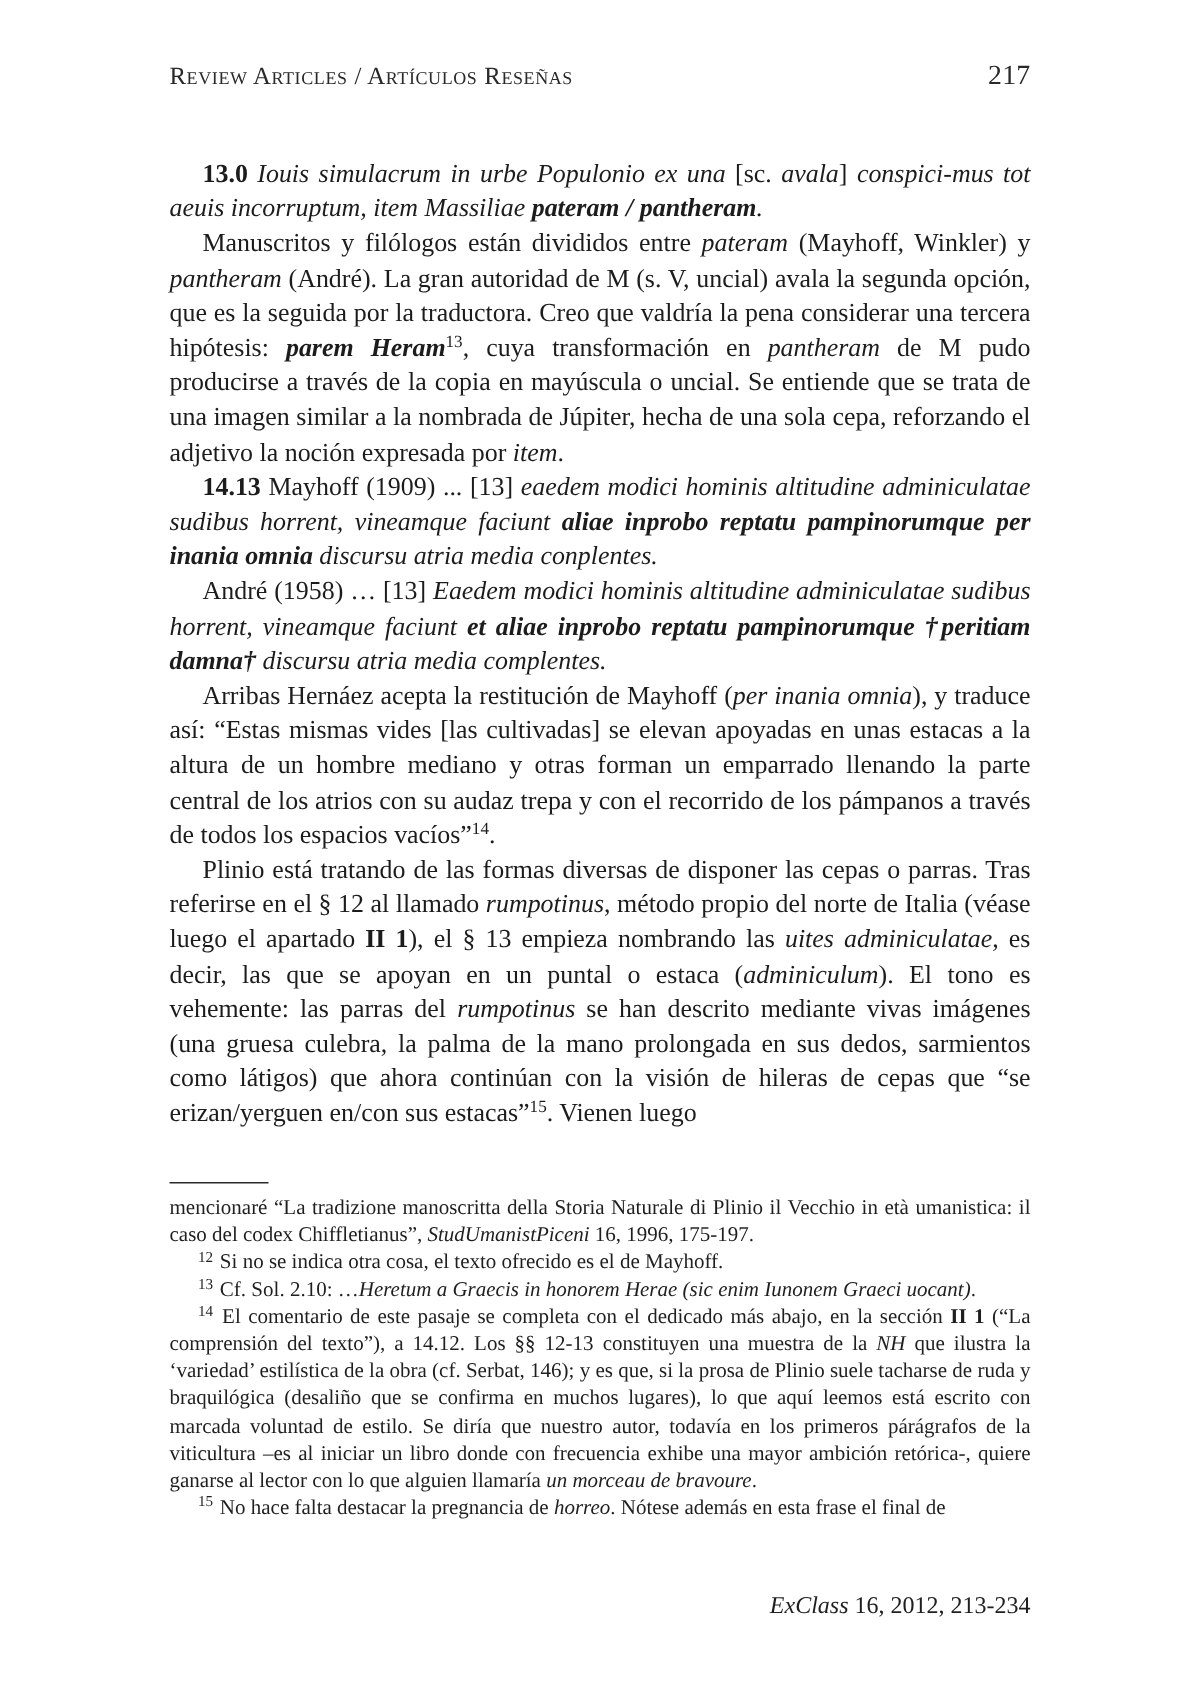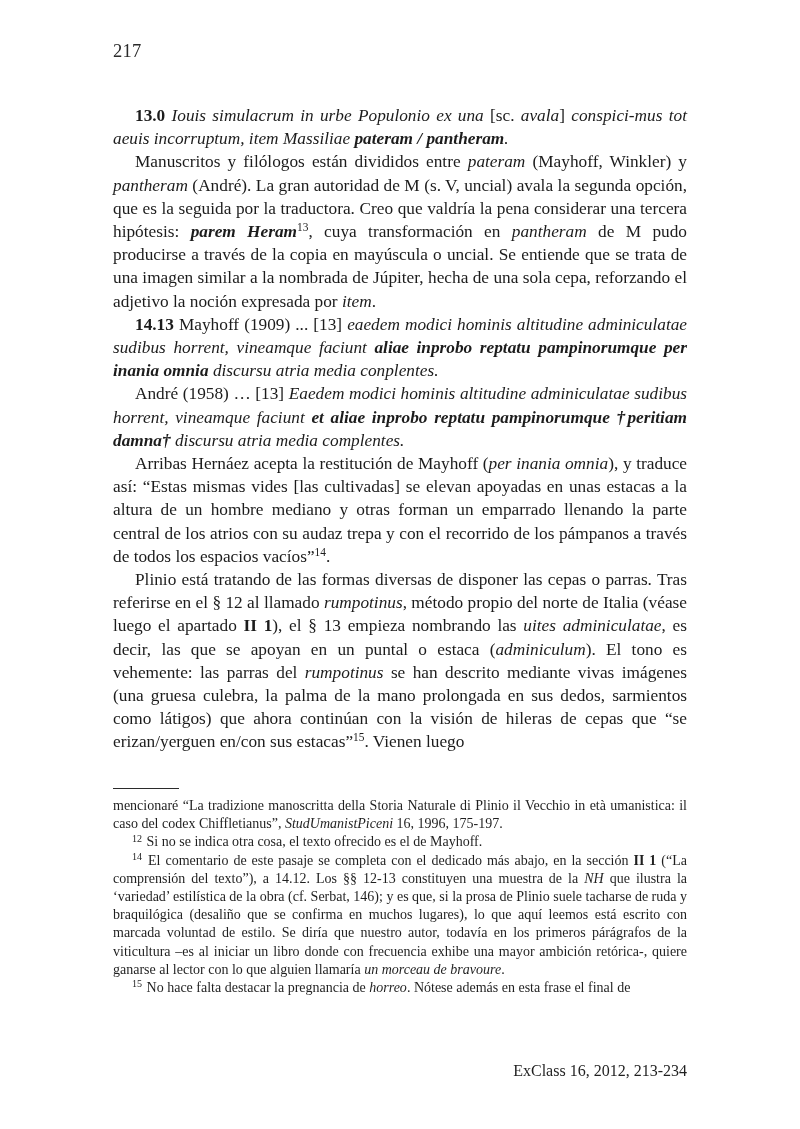--- a/index.html
+++ b/index.html
@@ -109,28 +109,29 @@
   
   .footer {
     position: absolute;
     top: 1062px;
     left: 113px;
     width: 574px;
     text-align: right;
     font-size: 16px;
     color: #1f1f1f;
   }
-  .footer .jrnl { }
+  .footer .jrnl { font-style: italic; }
 </style>
 </head>
 <body>
 
 <div class="page">
 
   <div class="runhead">
+    <span class="runhead-title sc">Review Articles / Artículos Reseñas</span>
     <span class="runhead-folio">217</span>
   </div>
 
   <div class="body-block">
 
 
     <p class="bt ind">
       <span class="bhd">13.0</span><span class="it"> Iouis simulacrum in urbe Populonio ex una </span><span>[</span><span>sc. </span><span class="it">avala</span><span>]</span><span class="it"> conspici-mus tot aeuis incorruptum, item Massiliae </span><span class="bi">pateram</span><span class="bi"> / </span><span class="bi">pantheram</span><span class="it">.</span>
     </p>
 
@@ -161,20 +162,23 @@
   <div class="footnotes">
 
     <p class="fn noind">
       <span>mencionaré “La tradizione manoscritta della Storia Naturale di Plinio il Vecchio in età umanistica: il caso del codex Chiffletianus”, </span><span class="it">StudUmanistPiceni</span><span> 16, 1996, 175-197.</span>
     </p>
 
     <p class="fn ind">
       <sup>12</sup><span> Si no se indica otra cosa, el texto ofrecido es el de Mayhoff.</span>
     </p>
 
+    <p class="fn ind">
+      <sup>13</sup><span> Cf. Sol. 2.10: …</span><span class="it">Heretum a Graecis in honorem Herae (sic enim Iunonem Graeci uocant)</span><span>.</span>
+    </p>
 
     <p class="fn ind">
       <sup>14</sup><span> El comentario de este pasaje se completa con el dedicado más abajo, en la sección </span><span class="bd">II 1</span><span> (“La comprensión del texto”), a 14.12. Los §§ 12-13 constituyen una muestra de la </span><span class="it">NH</span><span> que ilustra la ‘variedad’ estilística de la obra (cf. Serbat, 146); y es que, si la prosa de Plinio suele tacharse de ruda y braquilógica (desaliño que se confirma en muchos lugares), lo que aquí leemos está escrito con marcada voluntad de estilo. Se diría que nuestro autor, todavía en los primeros párágrafos de la viticultura –es al iniciar un libro donde con frecuencia exhibe una mayor ambición retórica-, quiere ganarse al lector con lo que alguien llamaría </span><span class="it">un morceau de bravoure</span><span>.</span>
     </p>
 
     <p class="fn ind">
       <sup>15</sup><span> No hace falta destacar la pregnancia de </span><span class="it">horreo</span><span>. Nótese además en esta frase el final de</span>
     </p>
 
   </div>

